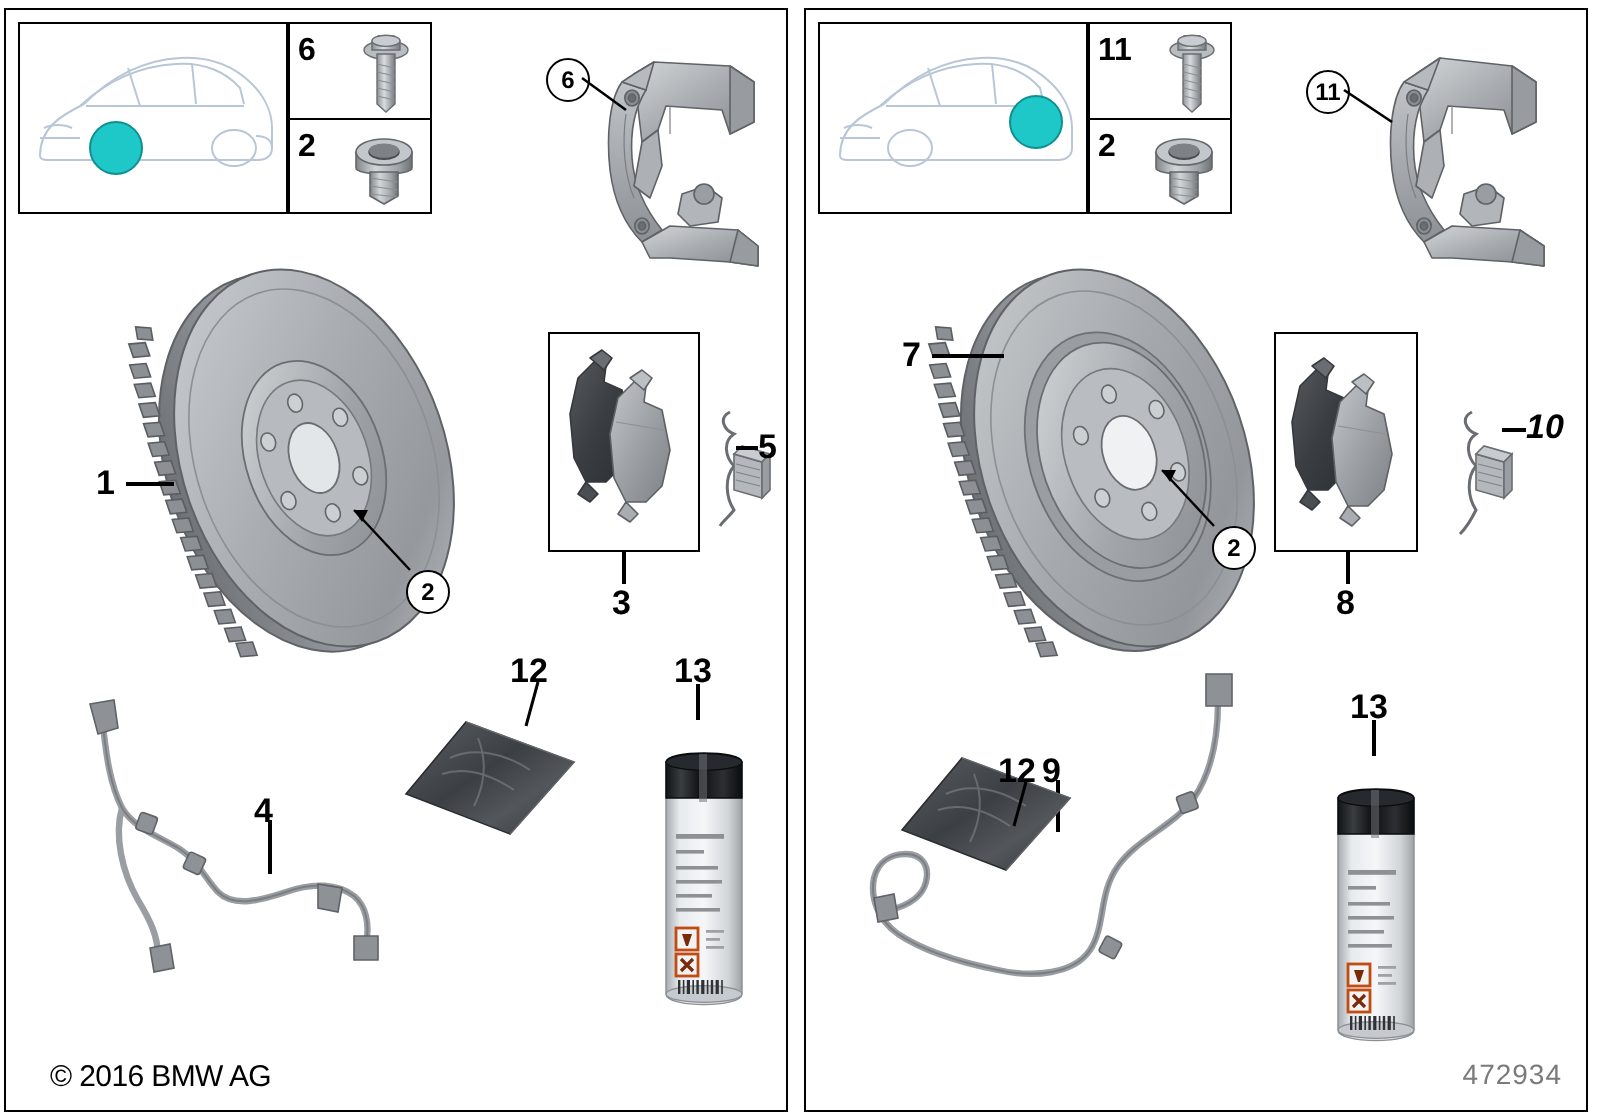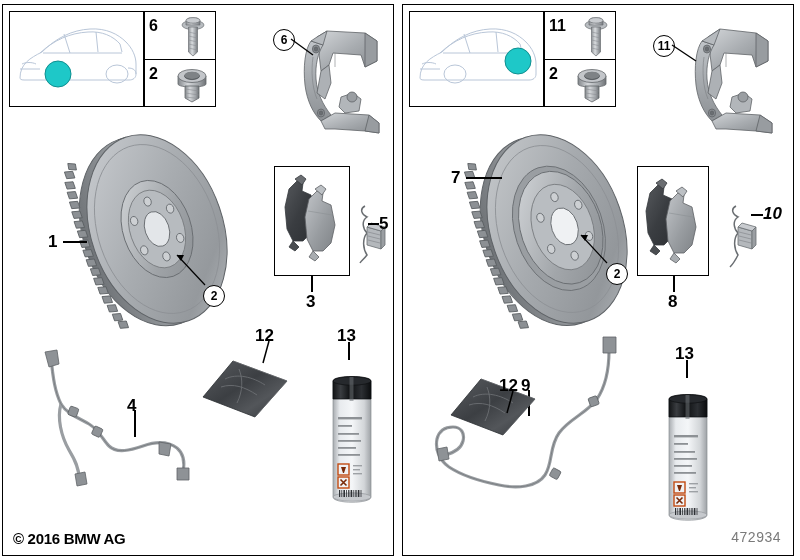--- a/index.html
+++ b/index.html
@@ -12,21 +12,21 @@
   .carbox{left:6px;top:6px;width:135px;height:96px;}
   .boltcol{left:141px;top:6px;width:72px;height:96px;}
   .boltcell{position:relative;width:100%;height:48px;box-sizing:border-box;}
   .boltcell.top{border-bottom:1px solid #000;}
   .boltnum{position:absolute;left:4px;top:6px;font-size:16px;font-weight:bold;color:#000;line-height:1;}
   .callout{position:absolute;font-size:17px;font-weight:bold;color:#000;line-height:1;}
   .circlenum{position:absolute;width:20px;height:20px;border:1.4px solid #000;border-radius:50%;
     font-size:12px;font-weight:bold;display:flex;align-items:center;justify-content:center;background:#fff;color:#000;}
   .leader{position:absolute;background:#000;}
   .padbox{position:absolute;border:1.2px solid #000;background:#fff;box-sizing:border-box;}
-  .copyright{position:absolute;left:10px;bottom:8px;font-size:15px;font-weight:bold;color:#000;letter-spacing:-0.3px;margin-top:44px;}
+  .copyright{position:absolute;left:22px;bottom:8px;font-size:15px;font-weight:normal;color:#000;letter-spacing:-0.3px;margin-top:44px;}
   .partno{position:absolute;right:12px;bottom:10px;font-size:14px;color:#7a7a7a;letter-spacing:0.5px;}
   svg{display:block;overflow:visible;}
   .abs{position:absolute;}
 </style>
 </head>
 <body>
 
 <div id="page">
 
   <div class="panel" id="panel-left">

